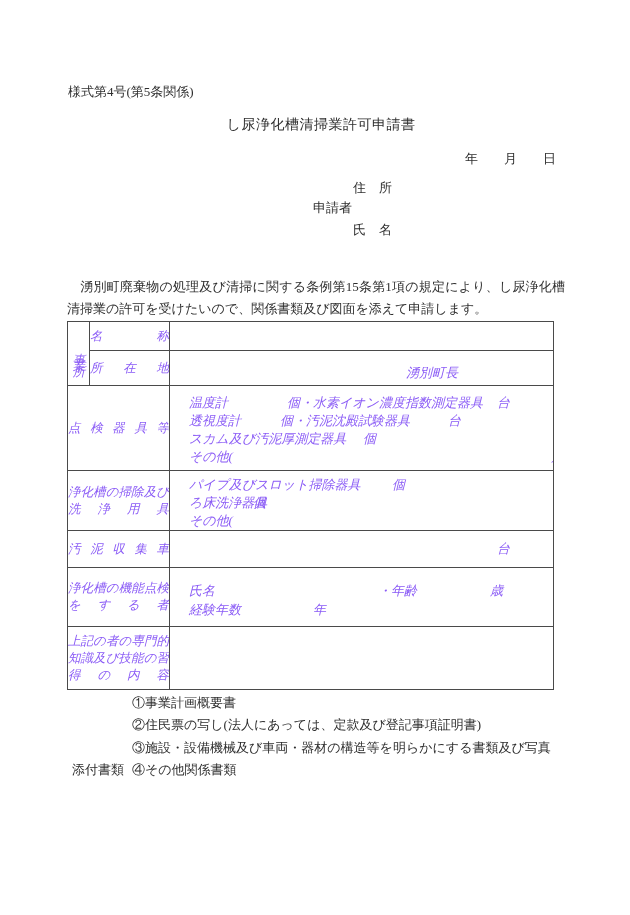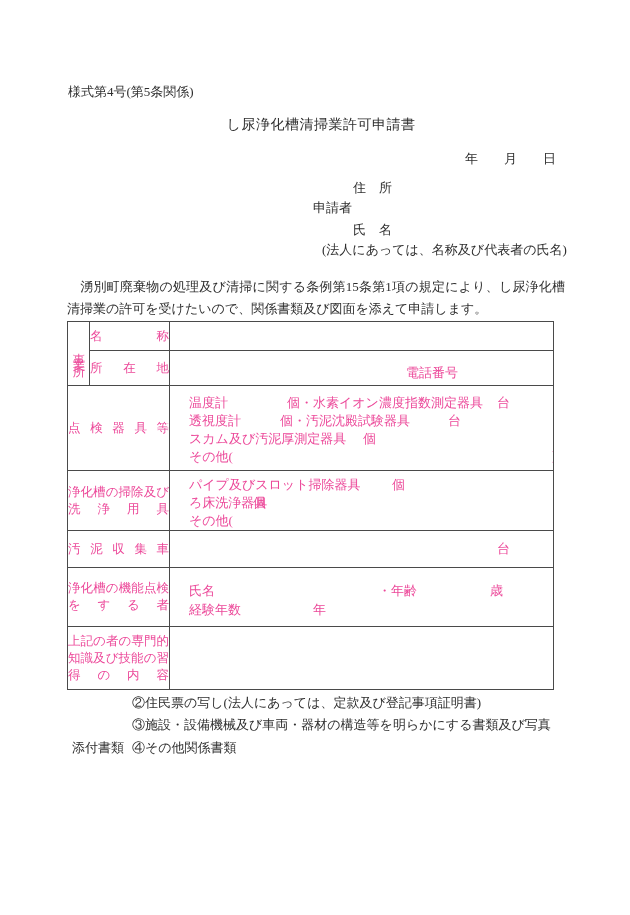--- a/index.html
+++ b/index.html
@@ -20,21 +20,21 @@
   .recipient-line .honorific{position:absolute;left:102px;top:0;}
   .addr-label{left:353px;top:179px;}
   .role-label{left:313px;top:199px;}
   .name-label{left:353px;top:221px;}
   .corp-note{left:322px;top:241px;}
   .body-par{left:67px;top:276px;width:498px;line-height:22px;white-space:normal;text-align:justify;}
 
   table.app{
     position:absolute;left:67px;top:321px;
     border-collapse:collapse;table-layout:fixed;
-    width:486px;font-size:13px;color:#ec4899;
+    width:486px;font-size:13px;color:#8b5cf6;font-style:italic;
   }
   table.app td{border:1px solid #4a4a4a;padding:0;vertical-align:middle;overflow:hidden;}
   td.vcell{text-align:center;}
   .vtext{writing-mode:vertical-rl;text-orientation:upright;letter-spacing:6px;font-size:12.5px;display:inline-block;}
   td.jlabel{
     font-size:12.5px;
     padding:2px 5px;
     text-align:justify;text-align-last:justify;
     line-height:17px;
   }
@@ -59,21 +59,20 @@
   <div class="abs form-number">様式第4号(第5条関係)</div>
 
   <div class="abs doc-title">し尿浄化槽清掃業許可申請書</div>
 
   <div class="abs date-line">年　　月　　日</div>
 
 
   <div class="abs addr-label">住　所</div>
   <div class="abs role-label">申請者</div>
   <div class="abs name-label">氏　名</div>
-  <div class="abs corp-note">(法人にあっては、名称及び代表者の氏名)</div>
 
   <div class="abs body-par">　湧別町廃棄物の処理及び清掃に関する条例第15条第1項の規定により、し尿浄化槽清掃業の許可を受けたいので、関係書類及び図面を添えて申請します。</div>
 
   <table class="app">
     <colgroup>
         <col style="width:22px">
         <col style="width:80px">
         <col style="width:384px">
       </colgroup>
 
@@ -82,21 +81,21 @@
       <td rowspan="2" class="vcell">
         <span class="vtext">事業所</span>
       </td>
       <td class="jlabel">名称</td>
       <td class="content"></td>
     </tr>
 
     <tr style="height:35px">
       <td class="jlabel">所在地</td>
       <td class="content">
-        <span class="phone">電話番号</span>
+        <span class="phone">湧別町長</span>
       </td>
     </tr>
 
     <tr style="height:85px">
       <td colspan="2" class="jlabel">点検器具等</td>
       <td class="content">
         <div class="lines pad3">
           <div class="fline">
             <span class="seg">温度計</span>
             <span class="seg" style="left:98px">個・水素イオン濃度指数測定器具</span>
@@ -170,19 +169,20 @@
     <tr style="height:63px">
       <td colspan="2" class="jlabel">上記の者の専門的知識及び技能の習得の内容</td>
       <td class="content"></td>
     </tr>
   </tbody>
     </table>
 
   <div class="attach">
     <div class="alabel">添付書類</div>
     <div class="aitems">
+      <div>①事業計画概要書</div>
       <div>②住民票の写し(法人にあっては、定款及び登記事項証明書)</div>
       <div>③施設・設備機械及び車両・器材の構造等を明らかにする書類及び写真</div>
       <div>④その他関係書類</div>
     </div>
   </div>
 
 </div>
 
 </body></html>

